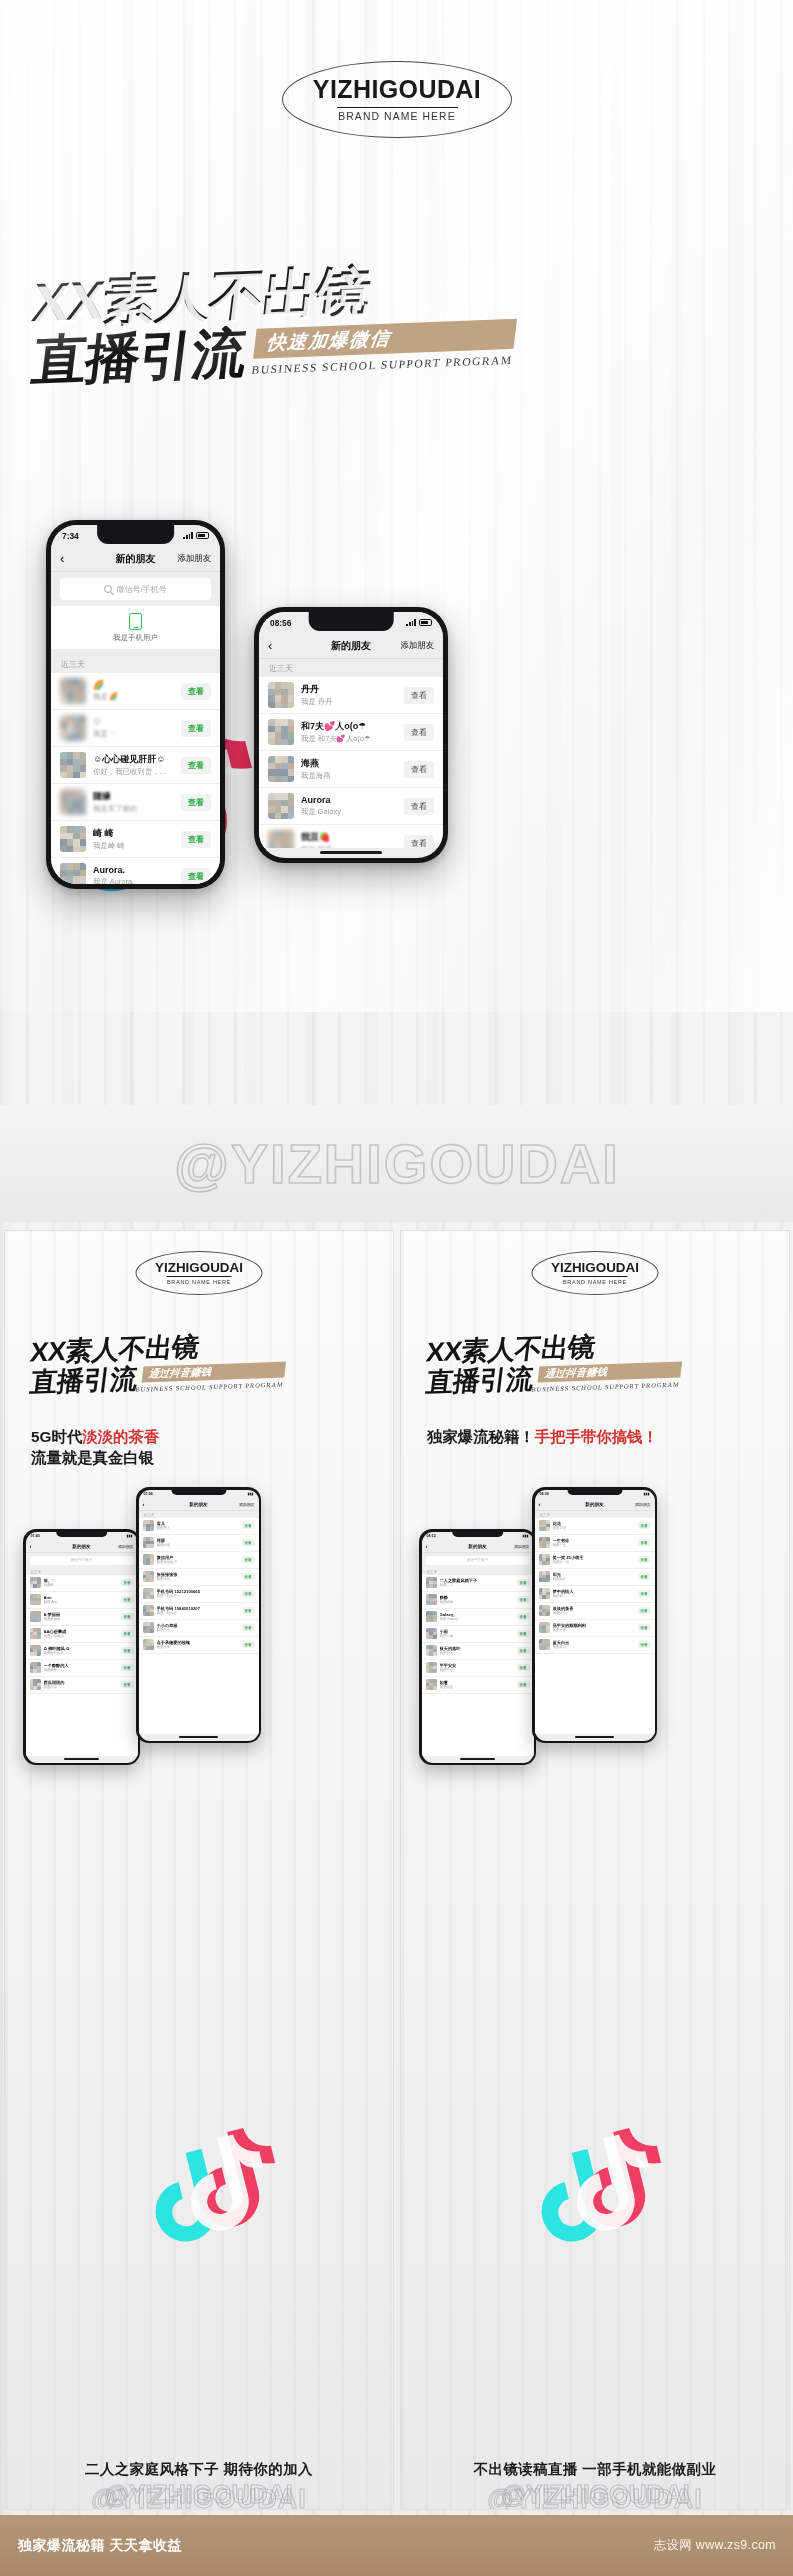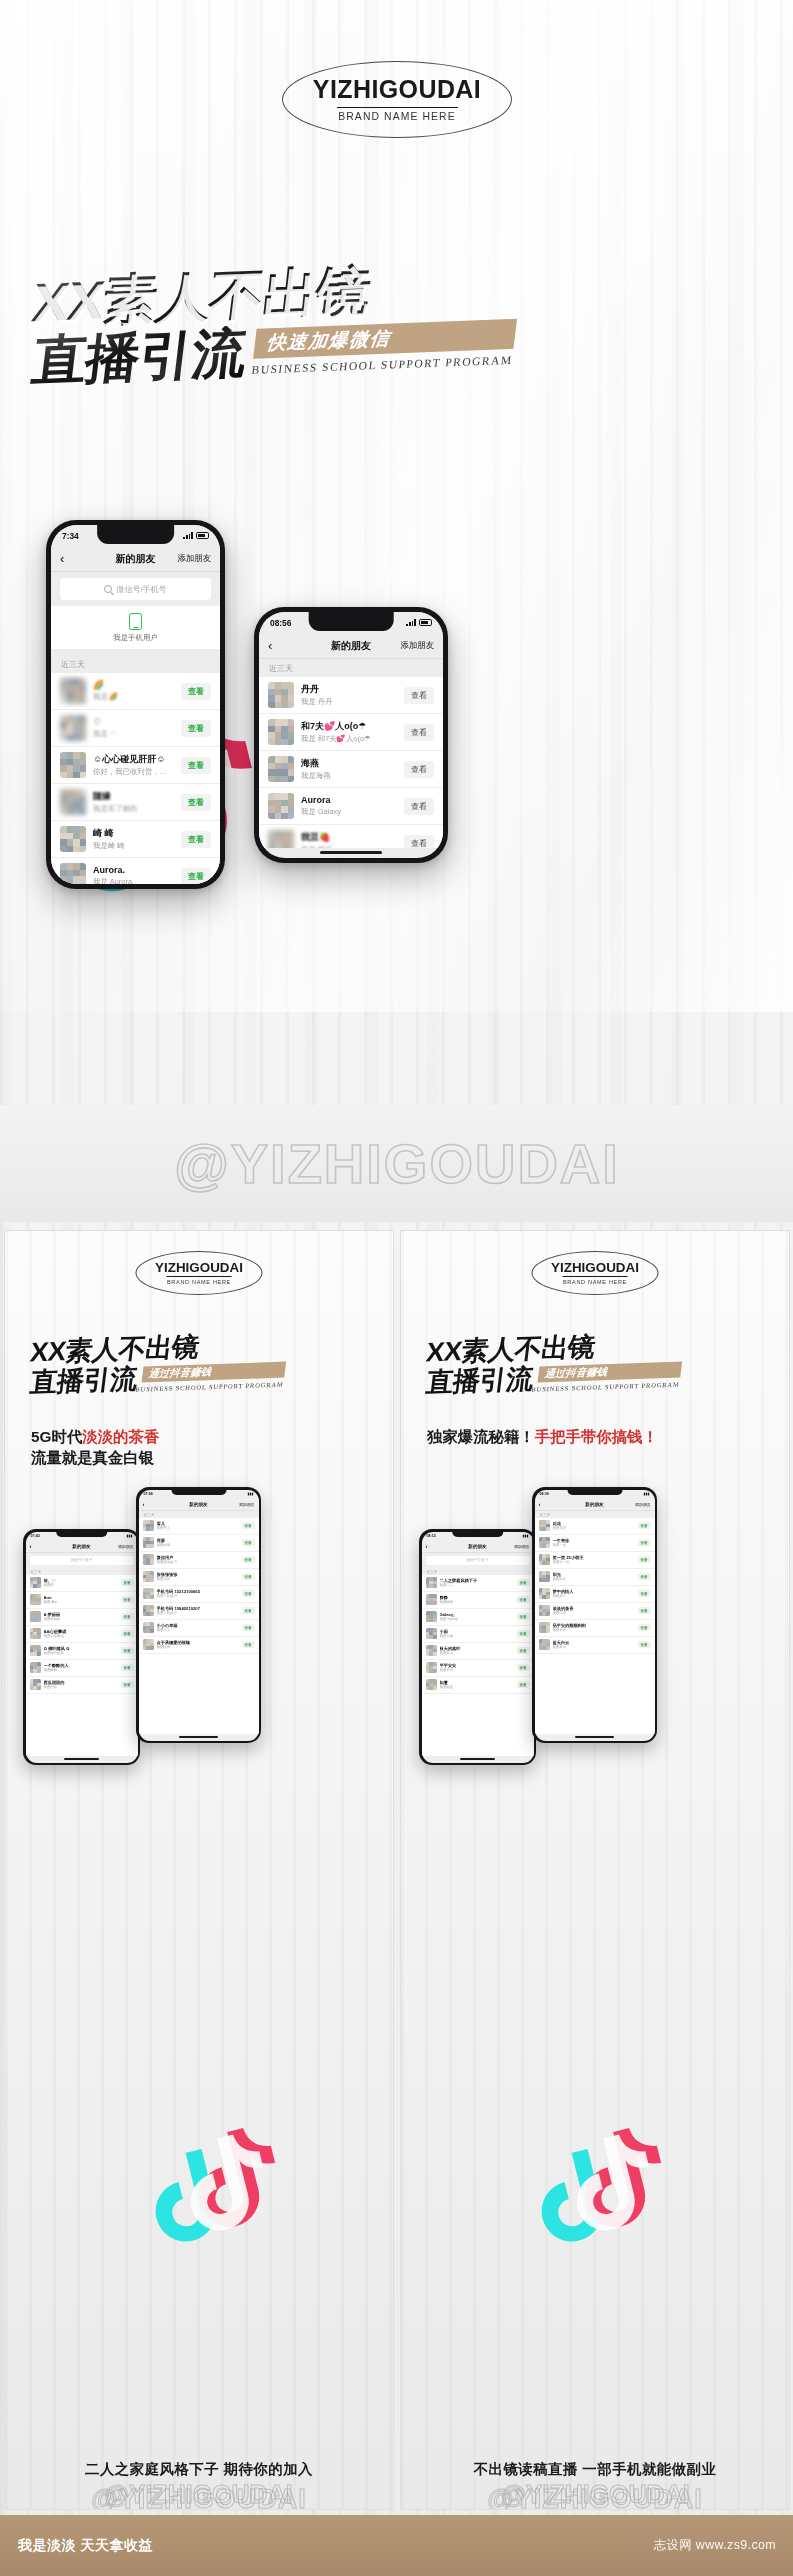--- a/index.html
+++ b/index.html
@@ -1421,17 +1421,17 @@
         <div class="p-caption">不出镜读稿直播 一部手机就能做副业</div>
         <div class="p-wm">@YIZHIGOUDAI</div>
       </div>
     </div>
 
   <div class="footer-wm">
     <span>@YIZHIGOUDAI</span>
     <span>@YIZHIGOUDAI</span>
   </div>
   <div class="footer">
-    <span class="footer-l">我是淡淡 天天拿收益</span>
+    <span class="footer-l">独家爆流秘籍 天天拿收益</span>
     <span class="footer-r">志设网 www.zs9.com</span>
   </div>
 </div>
 
 
 </body></html>

